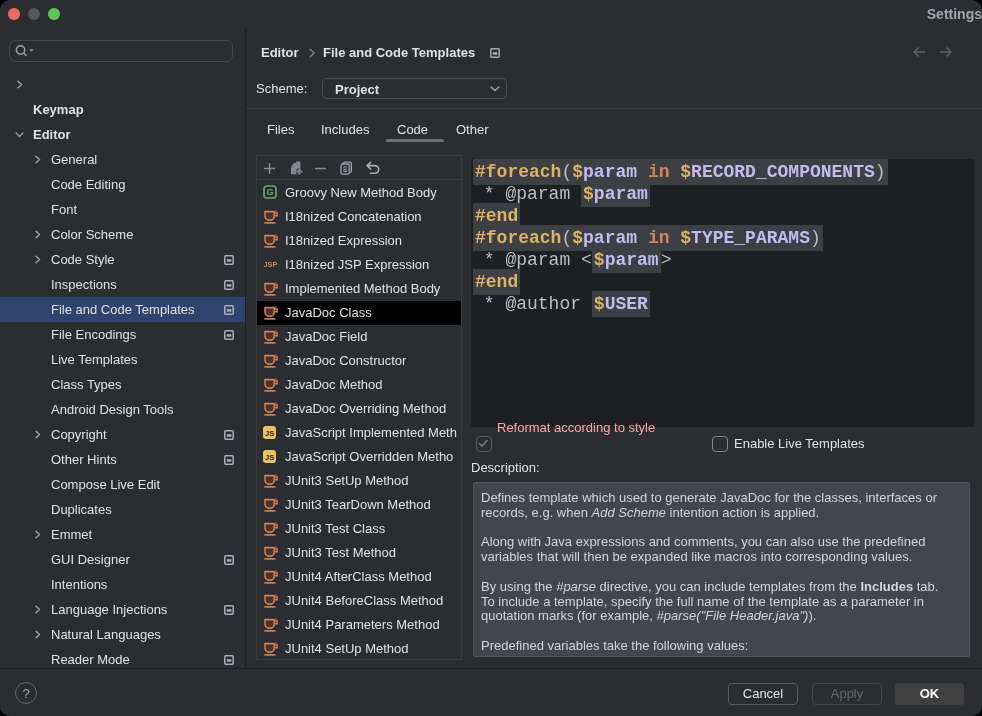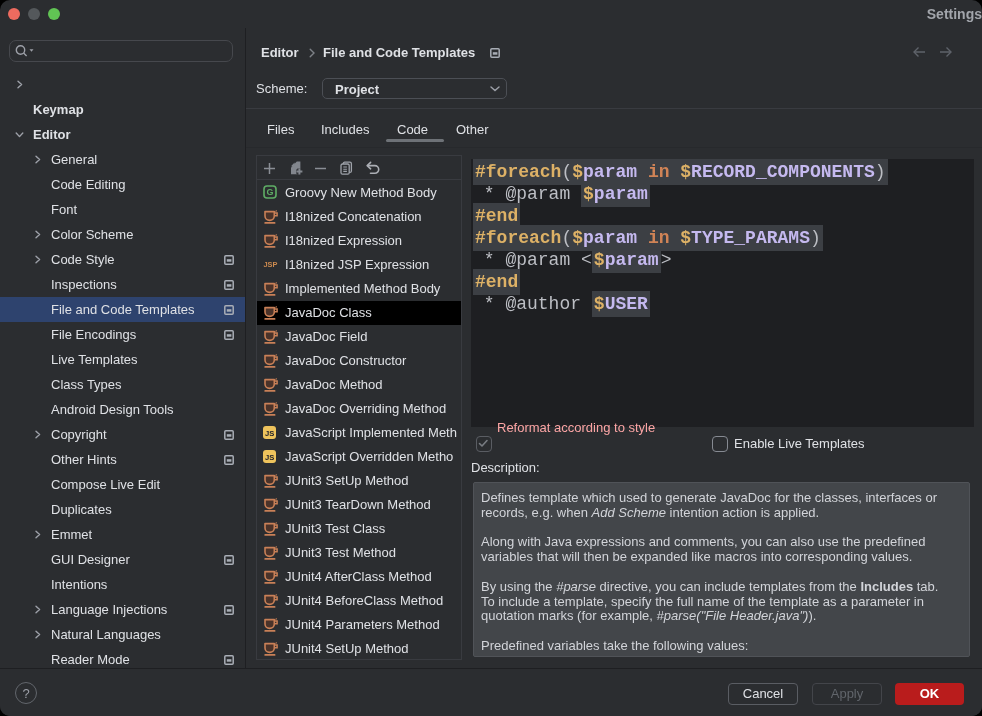--- a/index.html
+++ b/index.html
@@ -231,21 +231,21 @@
             <rect x="0.8" y="0.8" width="8.4" height="8.4" rx="1" stroke="#a9aeb6" stroke-width="1.5" fill="none"></rect>
             <rect x="2.8" y="4.2" width="4.6" height="2.5" fill="#a9aeb6"></rect>
           </svg>
         </span>
       </div>
 </div>
 <div class="footer">
 <div class="helpc">?</div>
 <div class="btn" style="left:728px;width:70px;border:1px solid #5a5d63;color:#dfe1e5">Cancel</div>
 <div class="btn" style="left:812px;width:70px;border:1px solid #43454a;color:#61656b">Apply</div>
-<div class="btn" style="left:895px;width:69px;background:#b91c1c;color:#fff;font-weight:bold;line-height:22px">OK</div>
+<div class="btn" style="left:895px;width:69px;background:#404040;color:#fff;font-weight:bold;line-height:22px">OK</div>
 </div>
 <div class="abs" style="left:261px;top:44px;height:17px;line-height:17px"><span class="bc-b">Editor</span></div>
 <svg class="abs" width="8" height="10" viewBox="0 0 8 10" style="left:308px;top:48px">
       <path d="M2.2 1.2 L6 5 L2.2 8.8" stroke="#7d8187" stroke-width="1.4" fill="none" stroke-linecap="round"></path>
     </svg>
 <div class="abs" style="left:323px;top:44px;height:17px;line-height:17px"><span class="bc-b">File and Code Templates</span></div>
 <span class="abs" style="left:489.5px;top:47.5px;line-height:0"><svg width="10" height="10" viewBox="0 0 10 10">
         <rect x="0.8" y="0.8" width="8.4" height="8.4" rx="1" stroke="#a8adb5" stroke-width="1.5" fill="none"></rect>
         <rect x="2.8" y="4.2" width="4.6" height="2.5" fill="#a8adb5"></rect>
       </svg></span>

